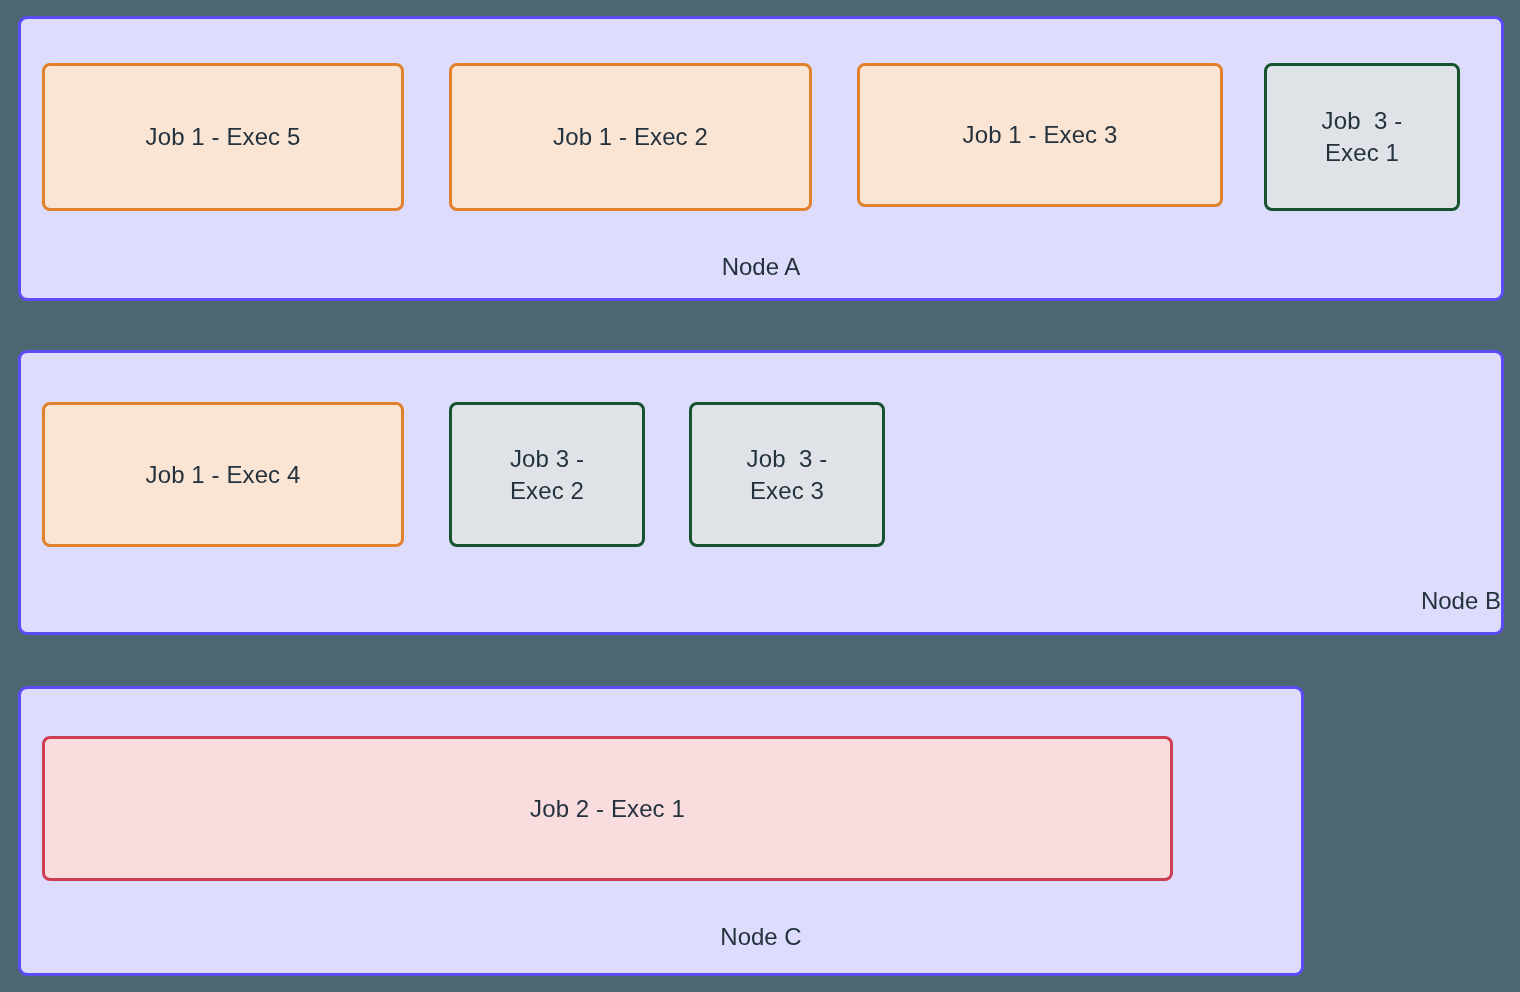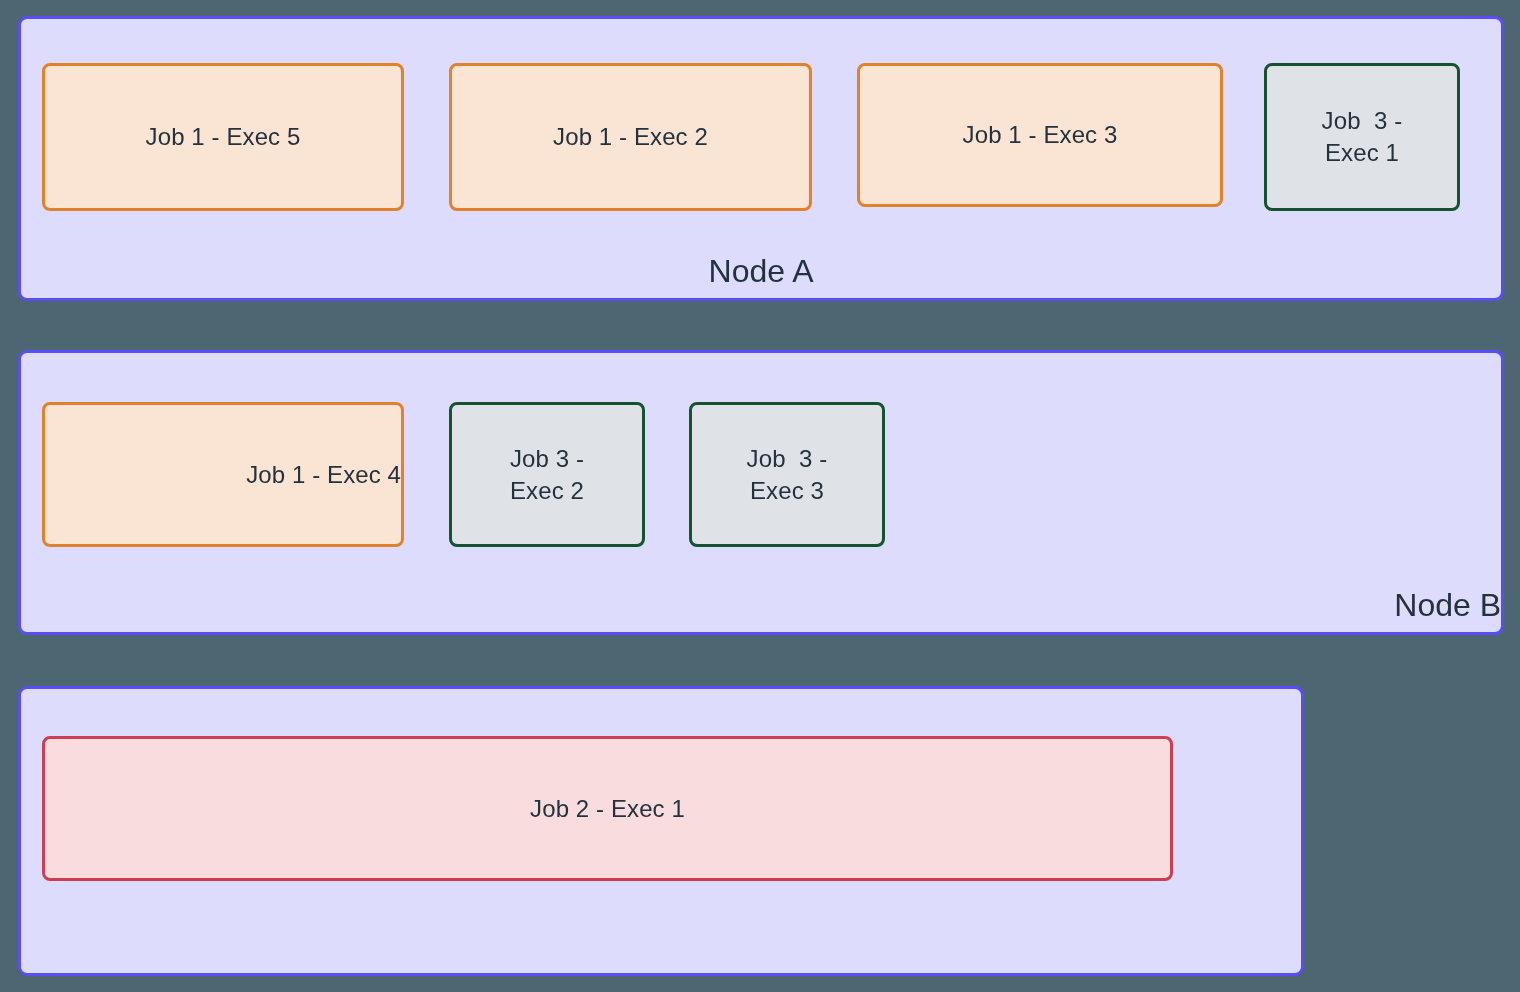--- a/index.html
+++ b/index.html
@@ -47,21 +47,21 @@
     background: #dfe3e8;
     border: 3px solid #14532d;
   }
   .exec-box.red {
     background: #f8dcde;
     border: 3px solid #cc3f52;
   }
   .node-label {
     position: absolute;
     color: #24323e;
-    font-size: 32px;
+    font-size: 24px;
     text-align: center;
     white-space: nowrap;
   }
 </style>
 </head>
 <body>
 
 <div id="canvas">
 
   <div class="node-panel" style="left:18px; top:16px; width:1486px; height:285px;">
@@ -81,21 +81,21 @@
     <div class="exec-box grey" style="left:1243px; top:44px; width:196px; height:148px;">
       <span>Job  3 -
 Exec 1</span>
     </div>
 
     <div class="node-label" style="left:0; top:234px; width:1480px; text-align:center;">Node A</div>
   </div>
 
   <div class="node-panel" style="left:18px; top:350px; width:1486px; height:285px;">
 
-    <div class="exec-box orange" style="left:21px; top:49px; width:362px; height:145px;justify-content:flex-end;">
+    <div class="exec-box orange" style="left:21px; top:49px; width:362px; height:145px;">
       <span>Job 1 - Exec 4</span>
     </div>
 
     <div class="exec-box grey" style="left:428px; top:49px; width:196px; height:145px;">
       <span>Job 3 -
 Exec 2</span>
     </div>
 
     <div class="exec-box grey" style="left:668px; top:49px; width:196px; height:145px;">
       <span>Job  3 -
@@ -104,15 +104,16 @@
 
     <div class="node-label" style="left:0; top:234px; width:1480px; text-align:right;">Node B</div>
   </div>
 
   <div class="node-panel" style="left:18px; top:686px; width:1286px; height:290px;">
 
     <div class="exec-box red" style="left:21px; top:47px; width:1131px; height:145px;">
       <span>Job 2 - Exec 1</span>
     </div>
 
+    <div class="node-label" style="left:0; top:234px; width:1480px; text-align:center;">Node C</div>
   </div>
 
 </div>
 
 </body></html>

